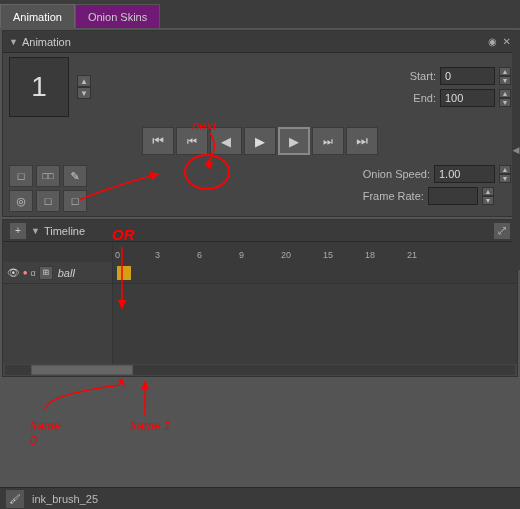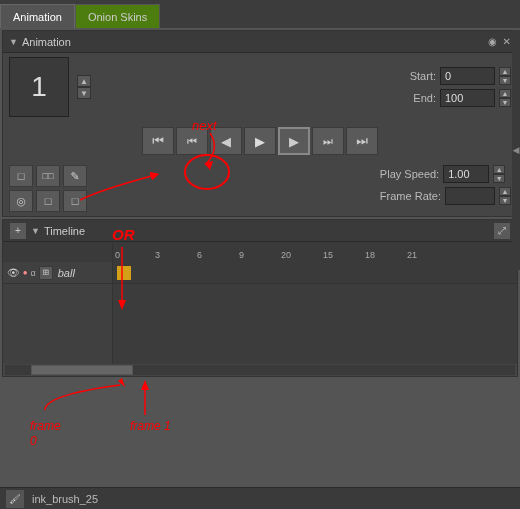--- a/index.html
+++ b/index.html
@@ -20,21 +20,21 @@
       background: #3c3c3c;
       height: 28px;
       align-items: flex-end;
     }
     .tab {
       padding: 5px 12px;
       font-size: 11px;
       cursor: pointer;
       border: 1px solid #555;
       border-bottom: none;
-      background: #4d7c0f;
+      background: #701a75;
       color: #ccc;
       height: 24px;
       display: flex;
       align-items: center;
     }
     .tab.active {
       background: #545454;
       color: #fff;
       border-color: #666;
     }
@@ -386,22 +386,22 @@
       </div>
       <div style="display:flex;gap:3px;">
         <div class="icon-btn">◎</div>
         <div class="icon-btn">□</div>
         <div class="icon-btn">□</div>
       </div>
     </div>
     <div style="flex:1;"></div>
     <div style="display:flex;flex-direction:column;gap:4px;">
       <div style="display:flex;align-items:center;gap:4px;">
-        <span style="color:#bbb;font-size:11px;">Play Speed:</span>
-        <input class="num-input" value="1.00" style="width: 46px;">
+        <span style="color:#bbb;font-size:11px;">Onion Speed:</span>
+        <input class="num-input" value="1.00" style="width: 61px;">
         <div class="input-spinner">
           <div class="spin-up">▲</div>
           <div class="spin-down">▼</div>
         </div>
       </div>
       <div style="display:flex;align-items:center;gap:4px;">
         <span style="color:#bbb;font-size:11px;">Frame Rate:</span>
         <input class="num-input" value="24" style="width: 45px; padding-left: 44px;">
         <div class="input-spinner">
           <div class="spin-up">▲</div>

